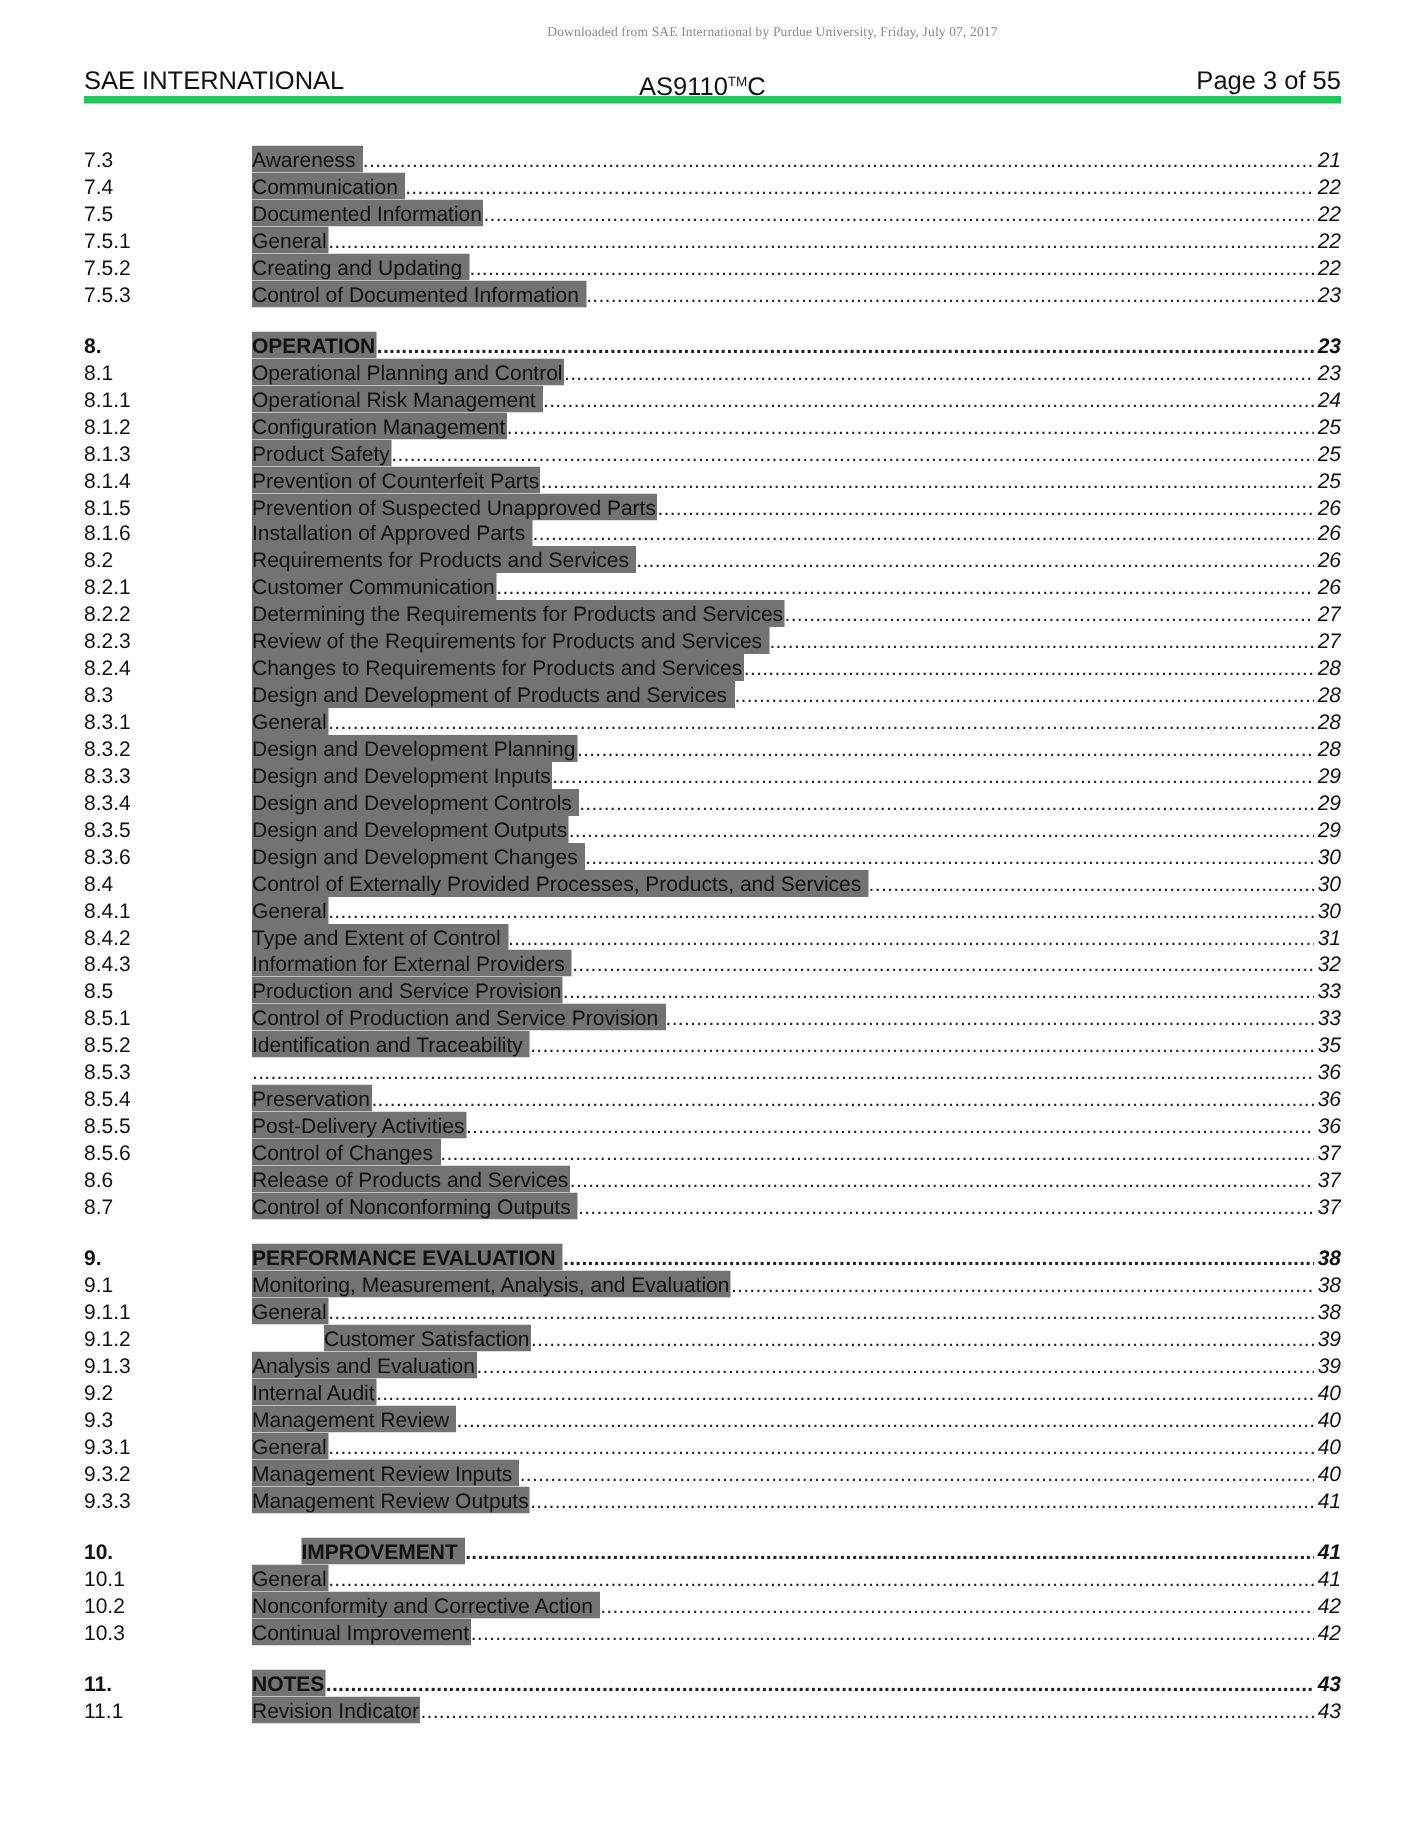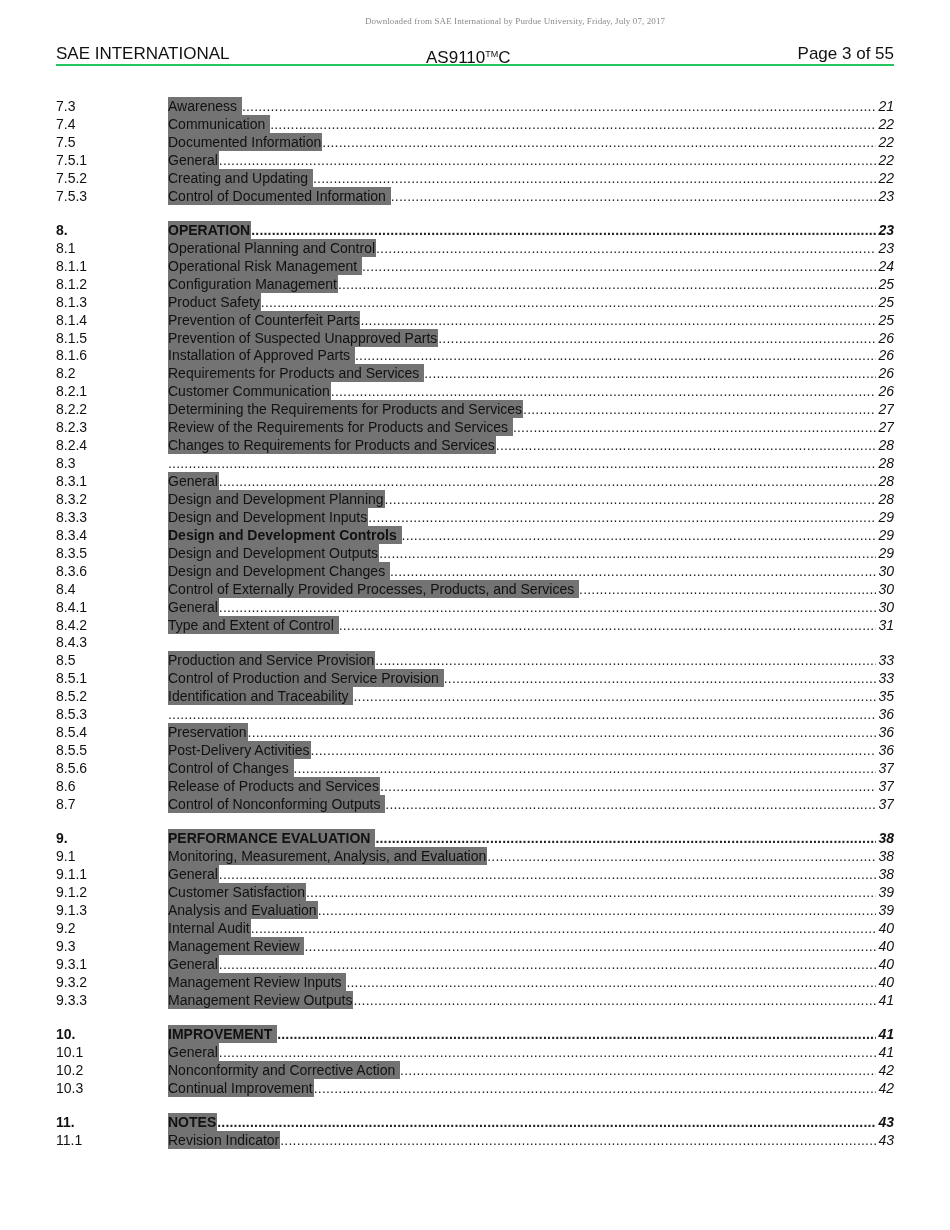--- a/index.html
+++ b/index.html
@@ -26,21 +26,21 @@
     color: #8a8a8a;
     letter-spacing: 0.1px;
     margin-left: 40px;
   }
   .page-header {
     position: absolute;
     top: 44px;
     left: 56px;
     width: 838px;
     height: 20px;
-    border-bottom: 2px solid #22c55e;
+    border-bottom: 5px solid #22c55e;
     font-size: 17px;
     line-height: 20px;
   }
   .page-header .left { position: absolute; left: 0; top: 0; }
   .page-header .center { position: absolute; left: 370px; top: 0; }
   .page-header .right { position: absolute; right: 0; top: 0; }
   .page-header .center sup {
     font-size: 9px;
     vertical-align: 6px;
   }
@@ -259,20 +259,21 @@
       <span class="toc-num">8.2.4</span>
       <span class="toc-entry">
         <span class="toc-title" style="white-space: pre;">Changes to Requirements for Products and Services</span>
         <span class="toc-dots"></span>
         <span class="toc-page">28</span>
       </span>
     </div>
     <div class="toc-row">
       <span class="toc-num">8.3</span>
       <span class="toc-entry">
+        <span class="toc-title" style="white-space: pre;">Design and Development of Products and Services </span>
         <span class="toc-dots"></span>
         <span class="toc-page">28</span>
       </span>
     </div>
     <div class="toc-row">
       <span class="toc-num">8.3.1</span>
       <span class="toc-entry">
         <span class="toc-title" style="white-space: pre;">General</span>
         <span class="toc-dots"></span>
         <span class="toc-page">28</span>
@@ -290,21 +291,21 @@
       <span class="toc-num">8.3.3</span>
       <span class="toc-entry">
         <span class="toc-title" style="white-space: pre;">Design and Development Inputs</span>
         <span class="toc-dots"></span>
         <span class="toc-page">29</span>
       </span>
     </div>
     <div class="toc-row">
       <span class="toc-num">8.3.4</span>
       <span class="toc-entry">
-        <span class="toc-title" style="white-space: pre; font-weight: bold;">Design and Development Controls </span>
+        <span class="toc-title" style="white-space: pre;">Design and Development Controls </span>
         <span class="toc-dots"></span>
         <span class="toc-page">29</span>
       </span>
     </div>
     <div class="toc-row">
       <span class="toc-num">8.3.5</span>
       <span class="toc-entry">
         <span class="toc-title" style="white-space: pre;">Design and Development Outputs</span>
         <span class="toc-dots"></span>
         <span class="toc-page">29</span>
@@ -337,20 +338,25 @@
     <div class="toc-row">
       <span class="toc-num">8.4.2</span>
       <span class="toc-entry">
         <span class="toc-title" style="white-space: pre;">Type and Extent of Control </span>
         <span class="toc-dots"></span>
         <span class="toc-page">31</span>
       </span>
     </div>
     <div class="toc-row">
       <span class="toc-num">8.4.3</span>
+      <span class="toc-entry">
+        <span class="toc-title" style="white-space: pre;">Information for External Providers </span>
+        <span class="toc-dots"></span>
+        <span class="toc-page">32</span>
+      </span>
     </div>
     <div class="toc-row">
       <span class="toc-num">8.5</span>
       <span class="toc-entry">
         <span class="toc-title" style="white-space: pre;">Production and Service Provision</span>
         <span class="toc-dots"></span>
         <span class="toc-page">33</span>
       </span>
     </div>
     <div class="toc-row">
@@ -436,21 +442,21 @@
       <span class="toc-num">9.1.1</span>
       <span class="toc-entry">
         <span class="toc-title" style="white-space: pre;">General</span>
         <span class="toc-dots"></span>
         <span class="toc-page">38</span>
       </span>
     </div>
     <div class="toc-row">
       <span class="toc-num">9.1.2</span>
       <span class="toc-entry">
-        <span class="toc-title" style="white-space: pre;">Customer Satisfaction</span>
+        <span class="toc-title" style="white-space: pre; margin-left: 48px;">Customer Satisfaction</span>
         <span class="toc-dots"></span>
         <span class="toc-page">39</span>
       </span>
     </div>
     <div class="toc-row">
       <span class="toc-num">9.1.3</span>
       <span class="toc-entry">
         <span class="toc-title" style="white-space: pre;">Analysis and Evaluation</span>
         <span class="toc-dots"></span>
         <span class="toc-page">39</span>
@@ -492,21 +498,21 @@
       <span class="toc-num">9.3.3</span>
       <span class="toc-entry">
         <span class="toc-title" style="white-space: pre;">Management Review Outputs</span>
         <span class="toc-dots"></span>
         <span class="toc-page">41</span>
       </span>
     </div>
     <div class="toc-row bold gap-before">
       <span class="toc-num">10.</span>
       <span class="toc-entry">
-        <span class="toc-title" style="white-space: pre;">IMPROVEMENT </span>
+        <span class="toc-title" style="white-space: pre; margin-left: 33px;">IMPROVEMENT </span>
         <span class="toc-dots"></span>
         <span class="toc-page">41</span>
       </span>
     </div>
     <div class="toc-row">
       <span class="toc-num">10.1</span>
       <span class="toc-entry">
         <span class="toc-title" style="white-space: pre;">General</span>
         <span class="toc-dots"></span>
         <span class="toc-page">41</span>

